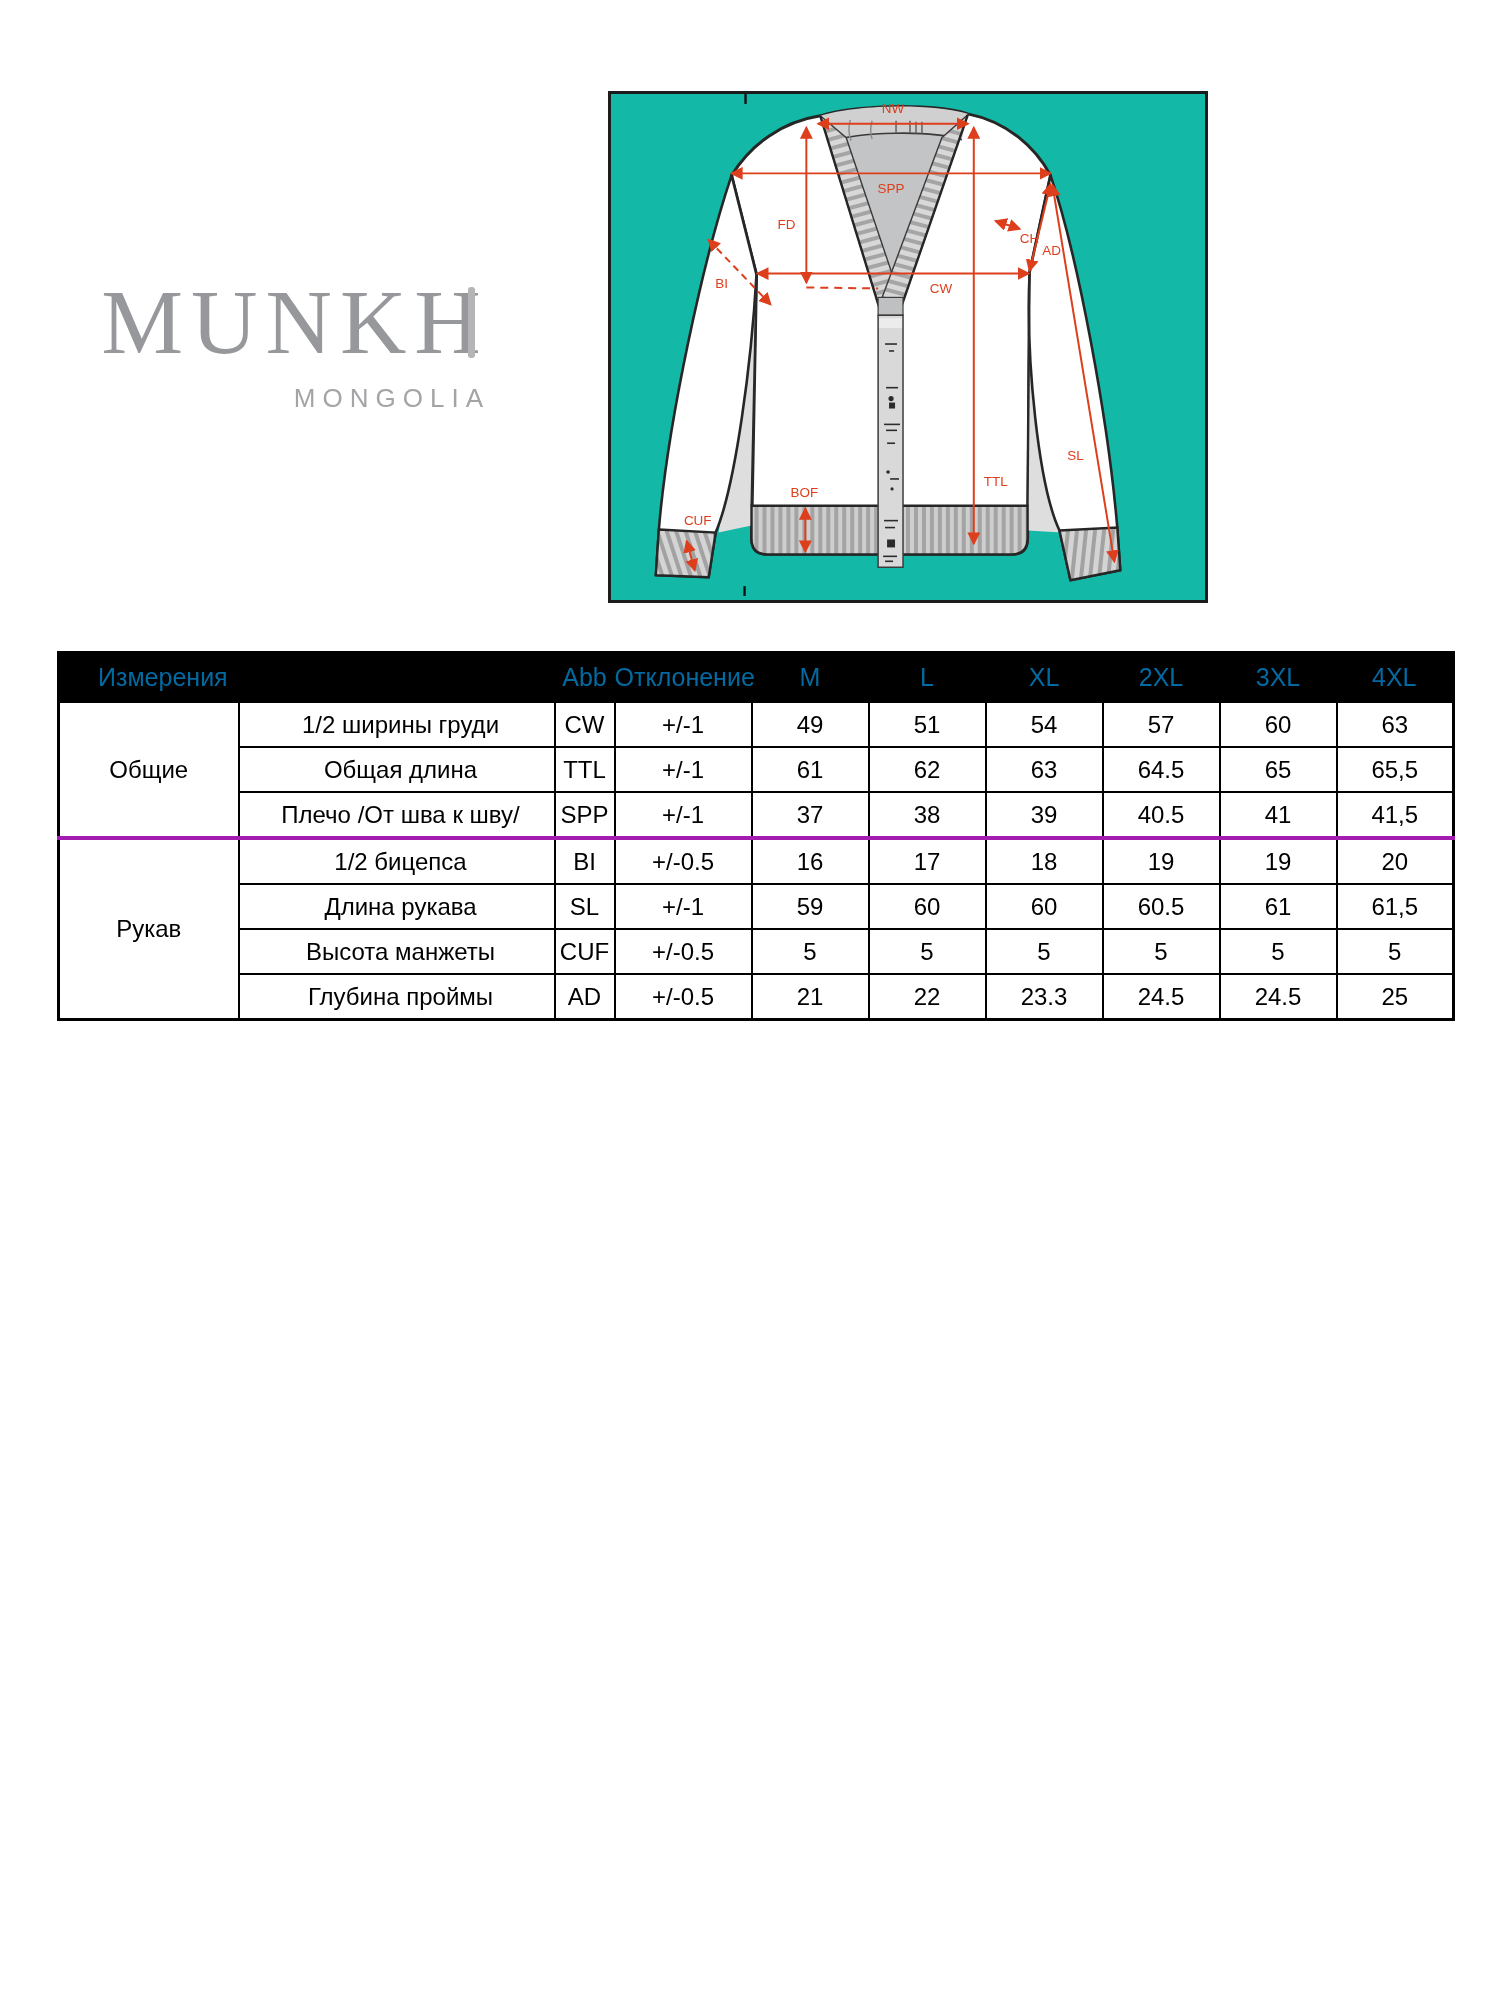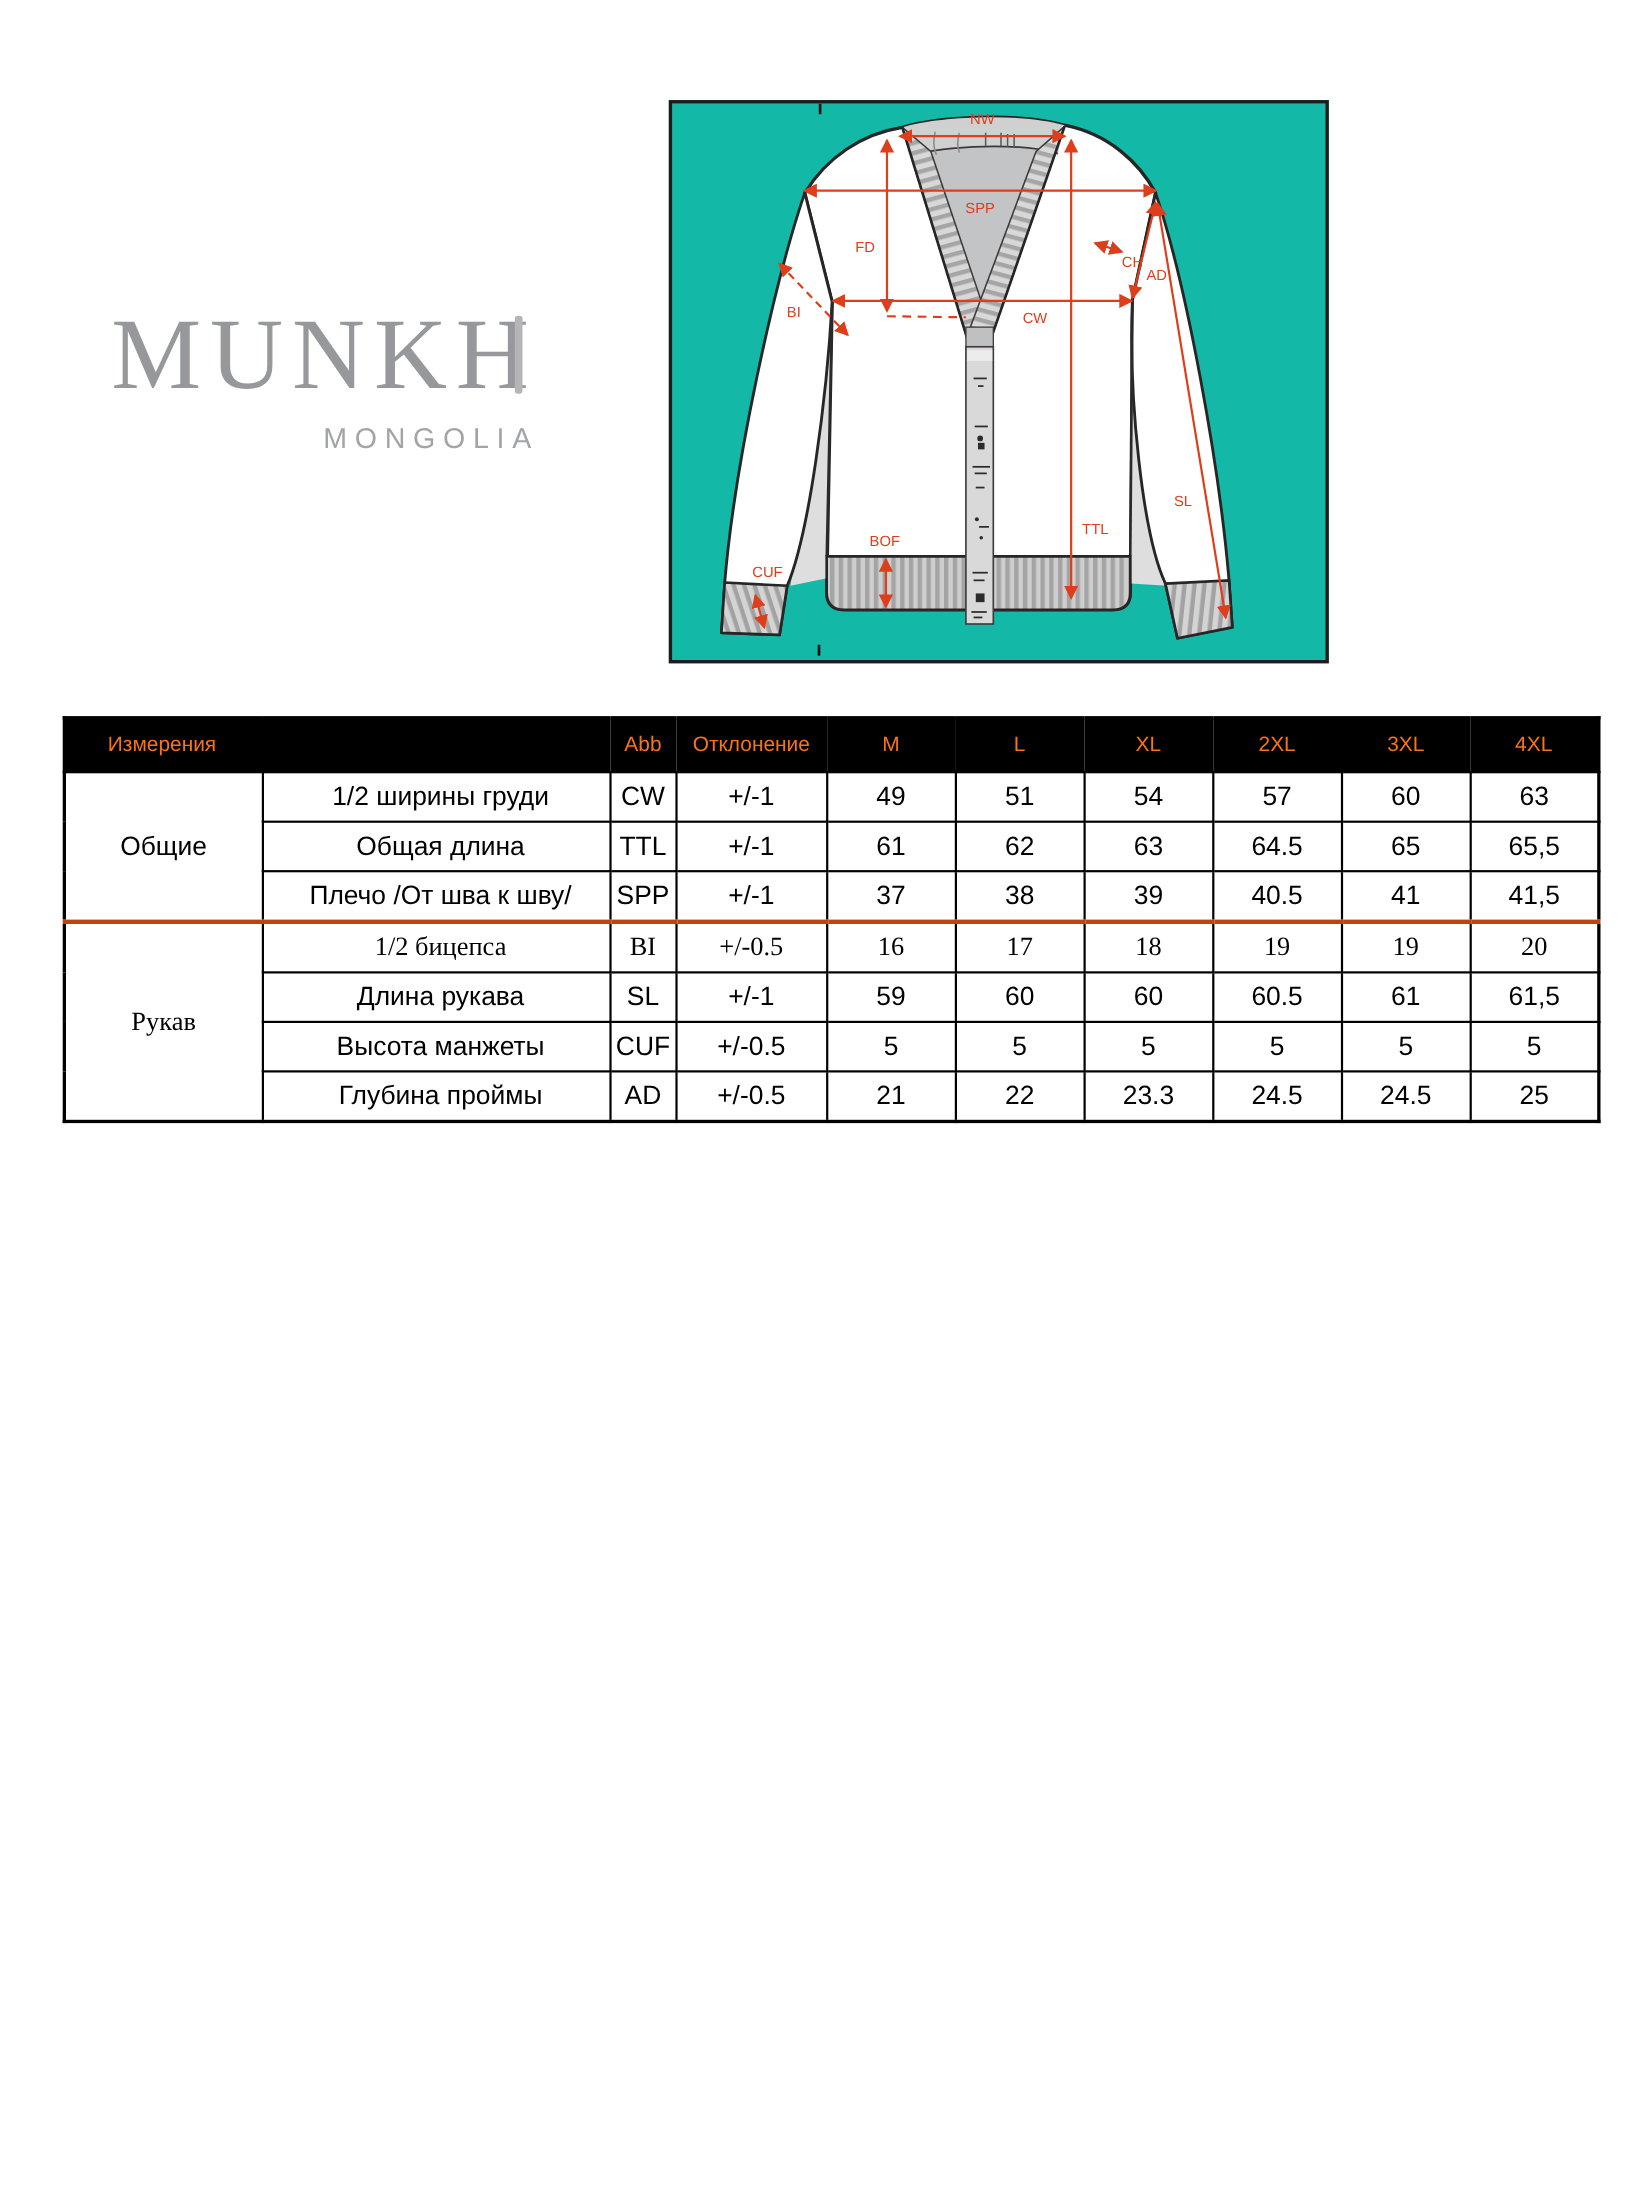--- a/index.html
+++ b/index.html
@@ -16,27 +16,27 @@
   
   .diagram-box{position:absolute;left:608px;top:91px;width:600px;height:512px;
     border:3px solid #1c1c1c;box-sizing:border-box;background:#14b8a6;}
   .diagram-box svg{display:block;width:100%;height:100%;}
   .scroll-artifact{position:absolute;left:468px;top:287px;width:7px;height:71px;
     background:#b5b5b5;border-radius:3px;}
 
   
   table.size-table{position:absolute;left:57px;top:651px;width:1395px;
     border-collapse:collapse;table-layout:fixed;border:3px solid #000;}
-  .size-table th{background:#000;color:#f97316;font-weight:normal;font-size:19px;
+  .size-table th{background:#000;color:#0369a1;font-weight:normal;font-size:25px;
     height:47px;text-align:center;padding:0;border:0;}
   .size-table th.h-meas{text-align:left;padding-left:38px;}
   .size-table td{border:2px solid #000;height:43px;text-align:center;
     font-size:24px;padding:0;background:#fff;}
   .size-table td.name-cell{text-align:center;padding-left:8px;}
-  .size-table tr.group-start td{border-top:4px solid #c2410c;font-family:Liberation Serif, serif;}
+  .size-table tr.group-start td{border-top:4px solid #a21caf;}
 </style>
 </head>
 <body>
 
 <div class="logo-brand">MUNKH</div>
 <div class="logo-sub">MONGOLIA</div>
 
 <div class="scroll-artifact"></div>
 
 <div class="diagram-box">

